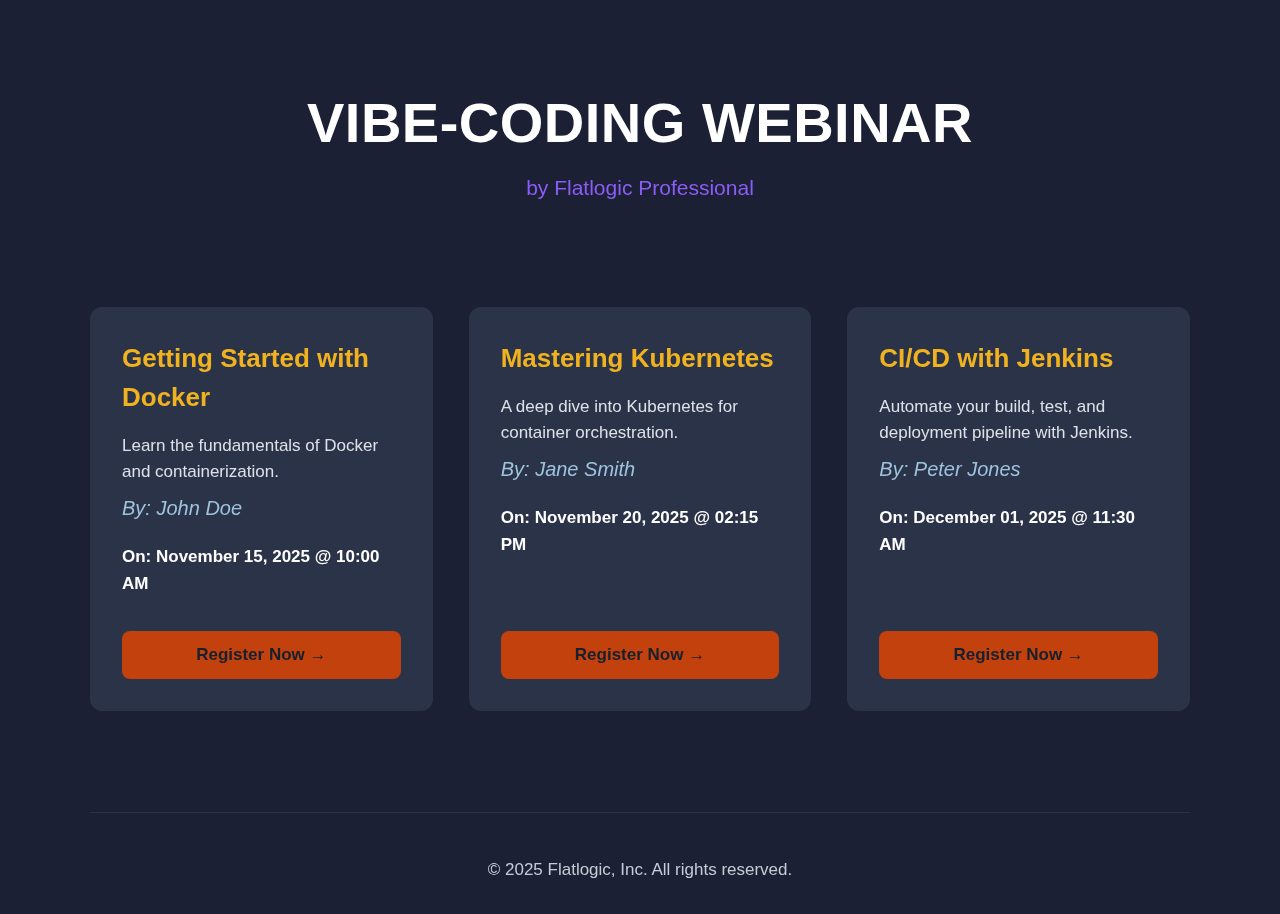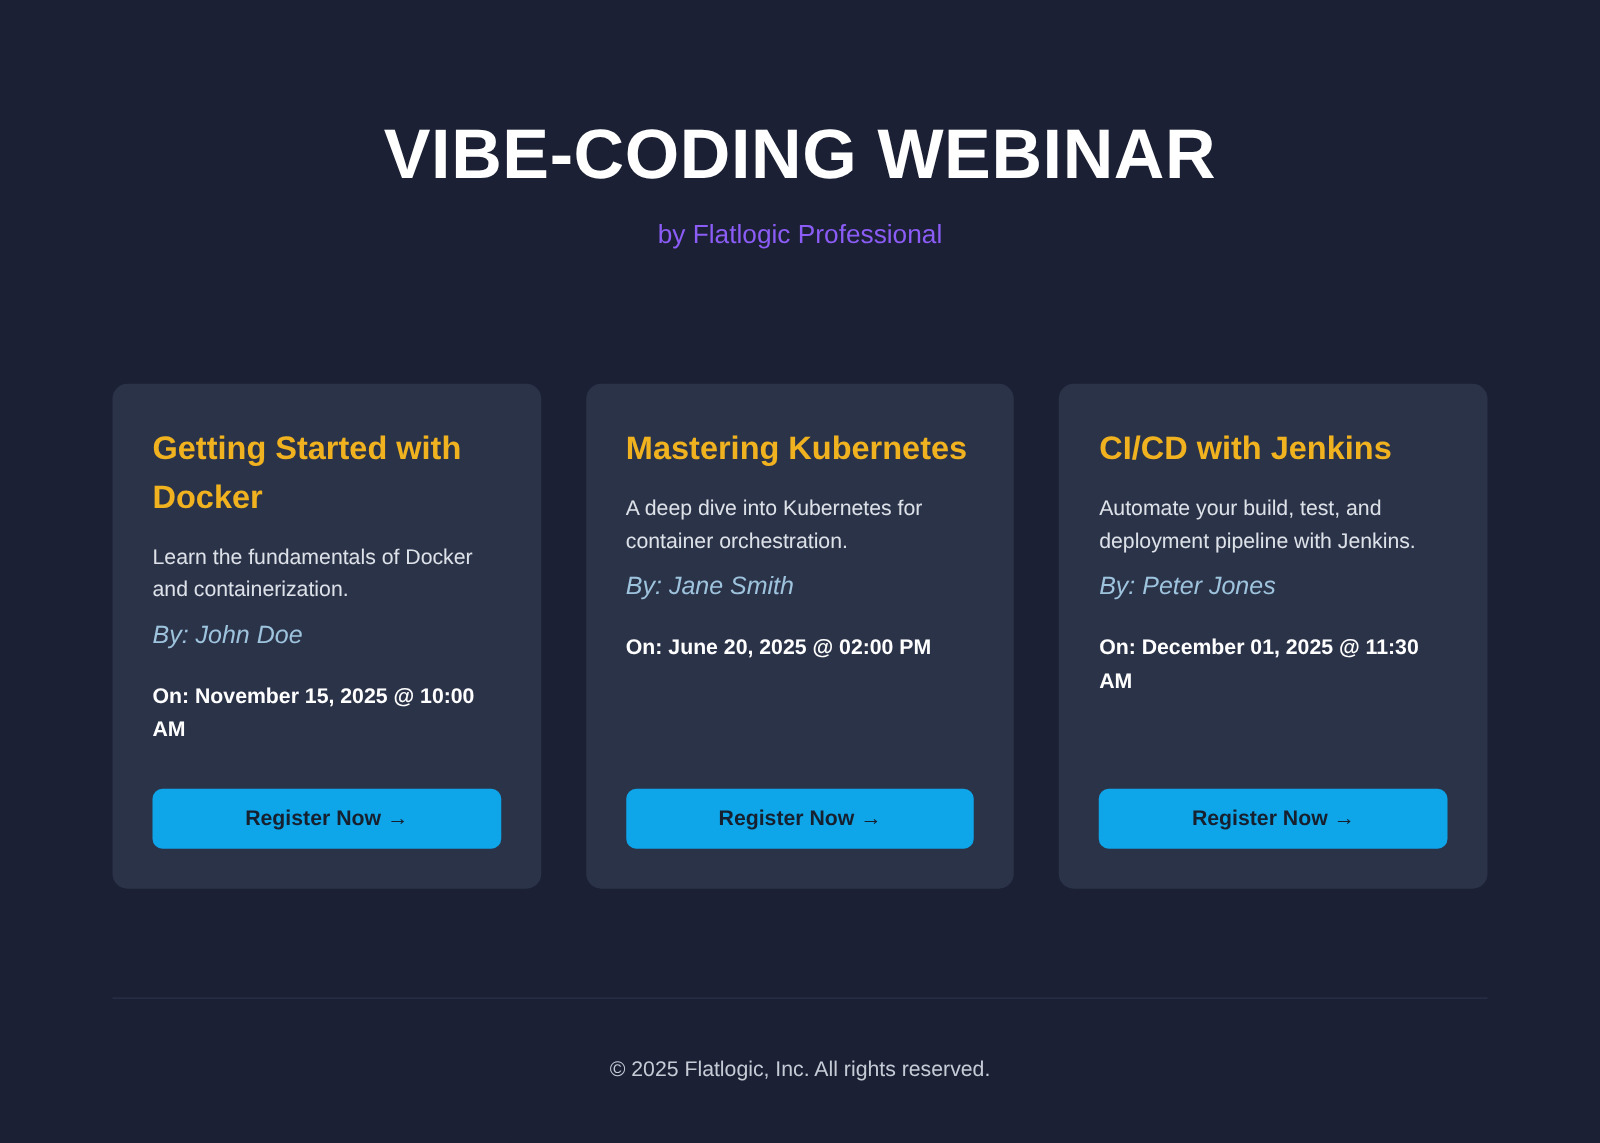--- a/index.html
+++ b/index.html
@@ -101,37 +101,37 @@
   }
 
   .card-spacer {
     flex: 1 1 auto;
     min-height: 10px;
   }
 
   .register-button {
     display: block;
     width: 100%;
-    background: #0ea5e9;
+    background: #c2410c;
     color: #17202e;
     border: none;
     border-radius: 8px;
     font-family: "Liberation Sans", sans-serif;
     font-size: 17px;
     font-weight: 700;
     line-height: 20px;
     padding: 14px 10px;
     text-align: center;
     cursor: pointer;
   }
 
   
   .footer {
     margin-top: auto;
-    padding-bottom: 47px;
+    padding-bottom: 33px;
   }
 
   .footer-divider {
     width: 1100px;
     height: 1px;
     margin: 0 auto;
     background: #2b3248;
   }
 
   .footer-text {
@@ -160,21 +160,21 @@
       <p class="card-author">By: John Doe</p>
       <p class="card-date">On: November 15, 2025 @ 10:00 AM</p>
       <div class="card-spacer"></div>
       <button class="register-button">Register Now →</button>
     </article>
 
     <article class="card">
       <h2 class="card-title">Mastering Kubernetes</h2>
       <p class="card-desc">A deep dive into Kubernetes for container orchestration.</p>
       <p class="card-author">By: Jane Smith</p>
-      <p class="card-date">On: June 20, 2025 @ 02:00 PM</p>
+      <p class="card-date">On: November 20, 2025 @ 02:15 PM</p>
       <div class="card-spacer"></div>
       <button class="register-button">Register Now →</button>
     </article>
 
     <article class="card">
       <h2 class="card-title">CI/CD with Jenkins</h2>
       <p class="card-desc">Automate your build, test, and deployment pipeline with Jenkins.</p>
       <p class="card-author">By: Peter Jones</p>
       <p class="card-date">On: December 01, 2025 @ 11:30 AM</p>
       <div class="card-spacer"></div>

